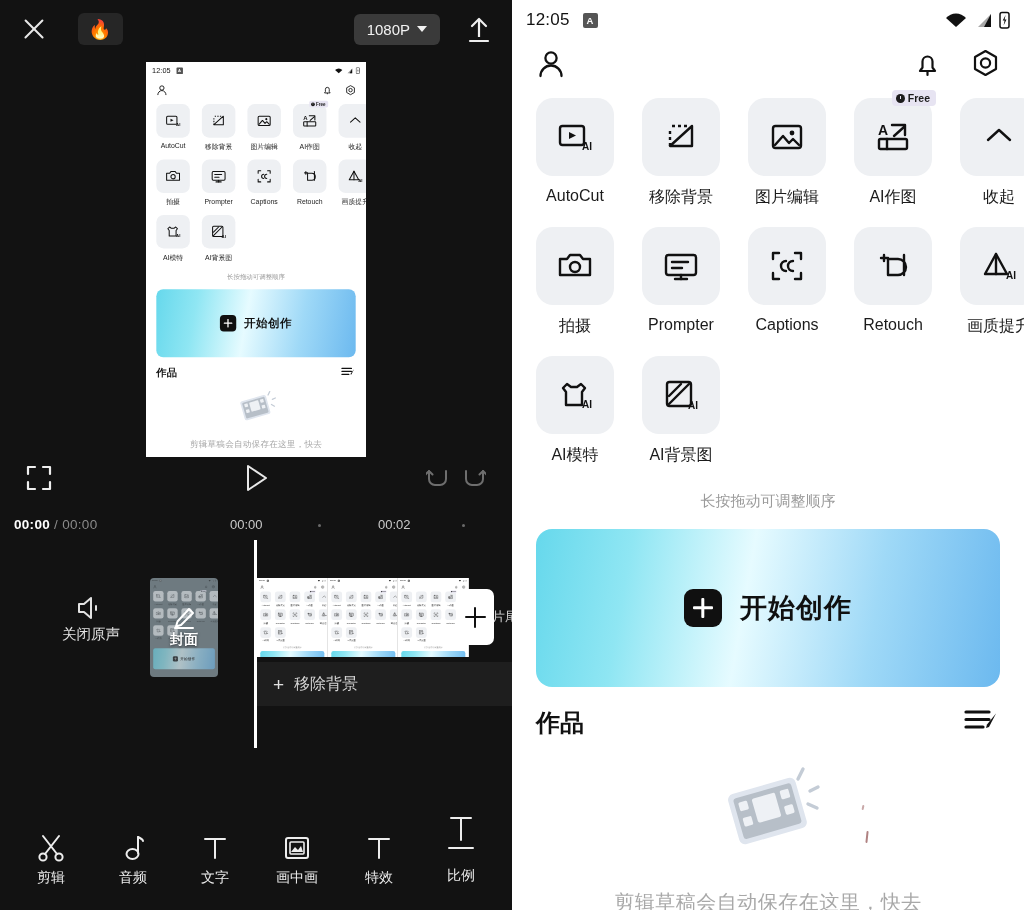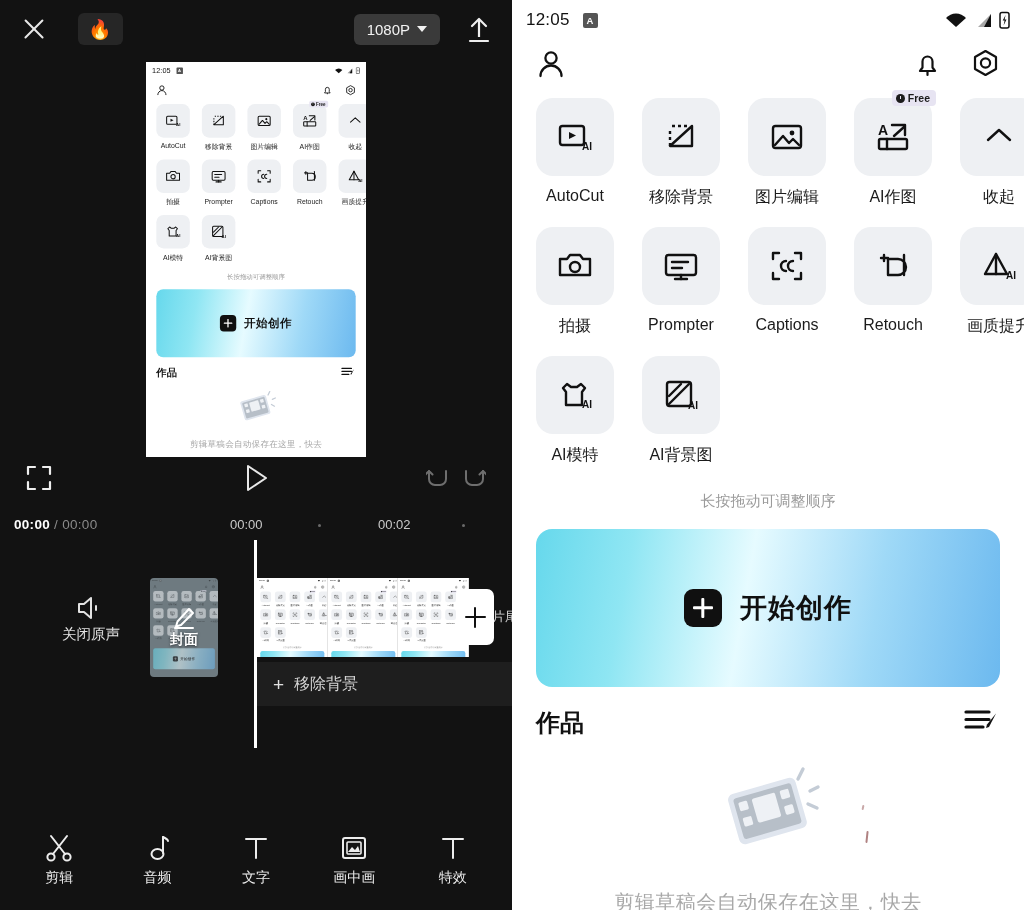--- a/index.html
+++ b/index.html
@@ -1234,20 +1234,27 @@
           <rect x="7" y="8" width="14" height="12" rx="1" fill="none" stroke="#ededed" stroke-width="1.6"></rect>
           <path d="M8 18 L12 13 L15 16 L18 12 L20 18 Z" fill="#ededed"></path>
         </svg>
         <span class="lbl">画中画</span>
       </div>
       <div class="bt">
         <svg width="28" height="28" viewBox="0 0 28 28">
           <path d="M4 5 L24 5 M14 5 L14 24" stroke="#ededed" stroke-width="2" fill="none" stroke-linecap="round"></path>
         </svg>
         <span class="lbl">特效</span>
+      </div>
+      <div class="bt bt-ratio">
+        <svg width="32" height="46" viewBox="0 0 32 46">
+          <path d="M6 4 L26 4 M16 4 L16 26" stroke="#ededed" stroke-width="2" fill="none" stroke-linecap="round"></path>
+          <path d="M4 34 L28 34" stroke="#ededed" stroke-width="2" fill="none" stroke-linecap="round"></path>
+        </svg>
+        <span class="lbl">比例</span>
       </div>
     </div>
   </div>
 
   <div class="right-panel">
 
     <div class="statusbar">
       <span class="sb-time">12:05</span>
       <span class="sb-badge">A</span>
       <span class="sb-spacer"></span>

